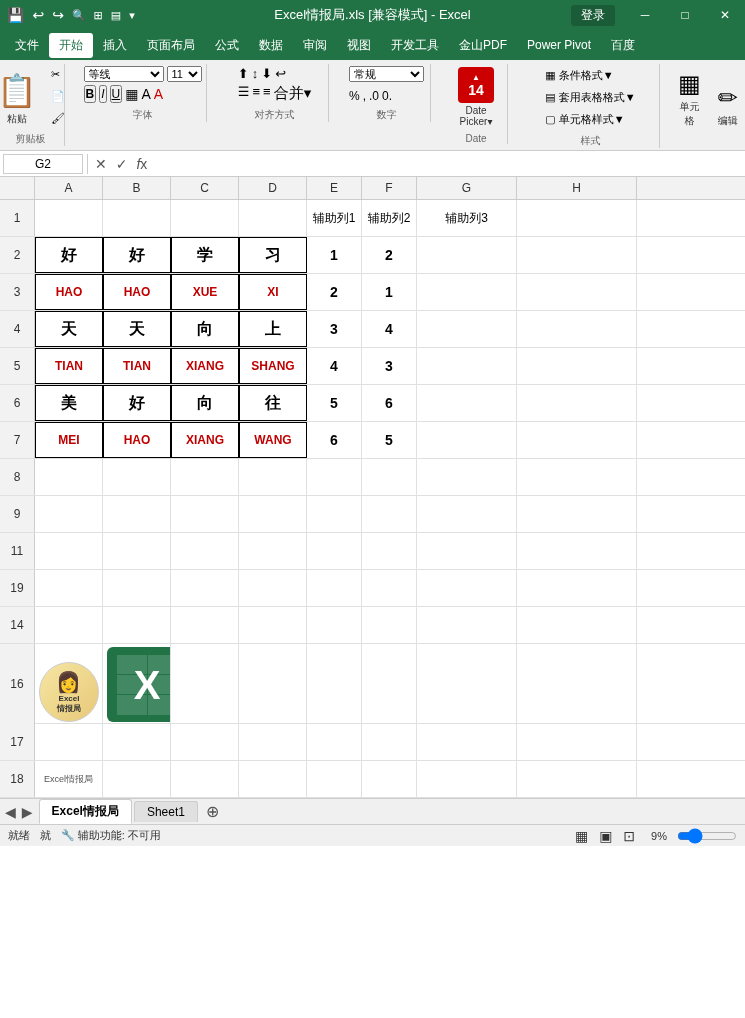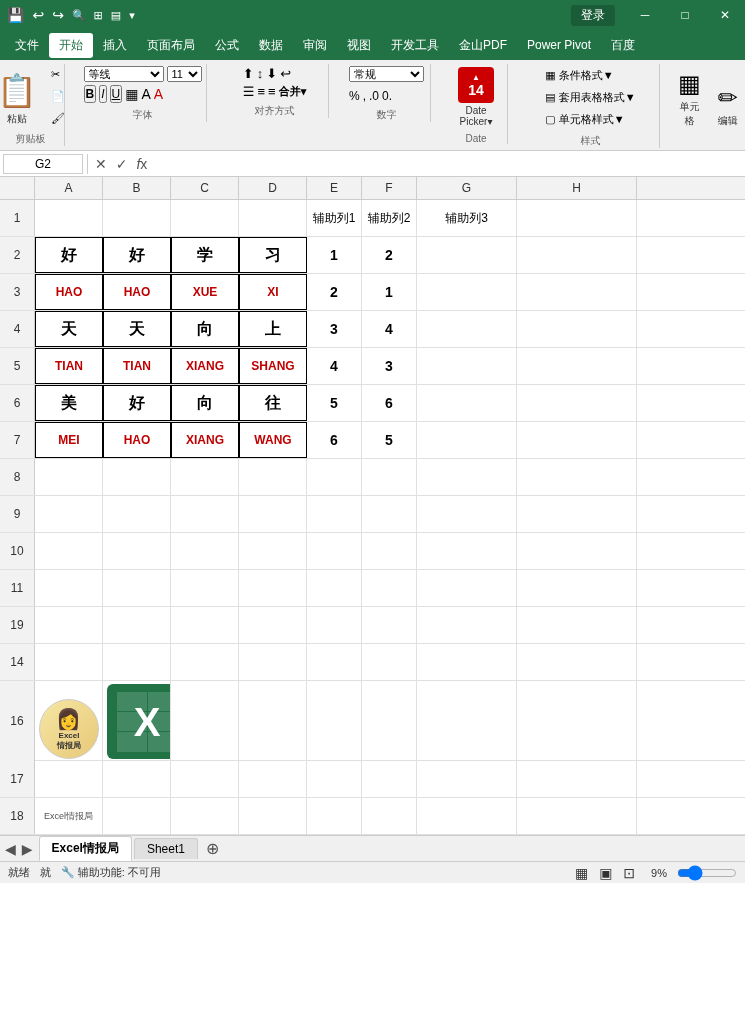--- a/index.html
+++ b/index.html
@@ -311,20 +311,21 @@
 <div class="title-bar">
   <div class="quick-access">
     <span class="qa-icon">💾</span>
     <span class="qa-icon">↩</span>
     <span class="qa-icon">↪</span>
     <span class="qa-icon" style="font-size:11px;">🔍</span>
     <span class="qa-icon" style="font-size:11px;">⊞</span>
     <span class="qa-icon" style="font-size:11px;">▤</span>
     <span class="qa-icon" style="font-size:11px;">▾</span>
   </div>
+  <span>Excel情报局.xls [兼容模式] - Excel</span>
   <span class="login-btn">登录</span>
   <div class="win-controls">
     <div class="win-btn">─</div>
     <div class="win-btn">□</div>
     <div class="win-btn close">✕</div>
   </div>
 </div>
 
 <div class="menu-bar">
   <div class="menu-item">文件</div>
@@ -397,21 +398,21 @@
       <div style="display:flex;gap:3px;">
         <span style="cursor:pointer;font-size:13px;">⬆</span>
         <span style="cursor:pointer;font-size:13px;">↕</span>
         <span style="cursor:pointer;font-size:13px;">⬇</span>
         <span style="cursor:pointer;font-size:13px;">↩</span>
       </div>
       <div style="display:flex;gap:3px;">
         <span style="cursor:pointer;font-size:13px;">☰</span>
         <span style="cursor:pointer;font-size:13px;">≡</span>
         <span style="cursor:pointer;font-size:13px;">≡</span>
-        <span style="cursor:pointer;font-size:11px;font-weight:bold;">合并▾</span>
+        <span style="cursor:pointer;font-size:15px;">合并▾</span>
       </div>
     </div>
     <div class="ribbon-group-label">对齐方式</div>
   </div>
 
   <div class="divider-v"></div>
 
   <div class="ribbon-group" style="min-width:80px;">
     <div style="display:flex;flex-direction:column;gap:7px;padding:2px;">
       <select style="font-size:11px;width:75px;">
@@ -590,31 +591,20 @@
       <div class="cell" style="width:68px;min-width:68px;"></div>
       <div class="cell" style="width:68px;min-width:68px;"></div>
       <div class="cell" style="width:68px;min-width:68px;"></div>
       <div class="cell" style="width:55px;min-width:55px;"></div>
       <div class="cell" style="width:55px;min-width:55px;"></div>
       <div class="cell" style="width:100px;min-width:100px;"></div>
       <div class="cell" style="width:120px;min-width:120px;"></div>
   </div>
   <div class="grid-row">
     <div class="row-header">9</div>
-    <div class="cell" style="width:68px;min-width:68px;"></div>
-      <div class="cell" style="width:68px;min-width:68px;"></div>
-      <div class="cell" style="width:68px;min-width:68px;"></div>
-      <div class="cell" style="width:68px;min-width:68px;"></div>
-      <div class="cell" style="width:55px;min-width:55px;"></div>
-      <div class="cell" style="width:55px;min-width:55px;"></div>
-      <div class="cell" style="width:100px;min-width:100px;"></div>
-      <div class="cell" style="width:120px;min-width:120px;"></div>
-  </div>
-  <div class="grid-row">
-    <div class="row-header">10</div>
     <div class="cell" style="width:68px;min-width:68px;"></div>
       <div class="cell" style="width:68px;min-width:68px;"></div>
       <div class="cell" style="width:68px;min-width:68px;"></div>
       <div class="cell" style="width:68px;min-width:68px;"></div>
       <div class="cell" style="width:55px;min-width:55px;"></div>
       <div class="cell" style="width:55px;min-width:55px;"></div>
       <div class="cell" style="width:100px;min-width:100px;"></div>
       <div class="cell" style="width:120px;min-width:120px;"></div>
   </div>
   <div class="grid-row">

